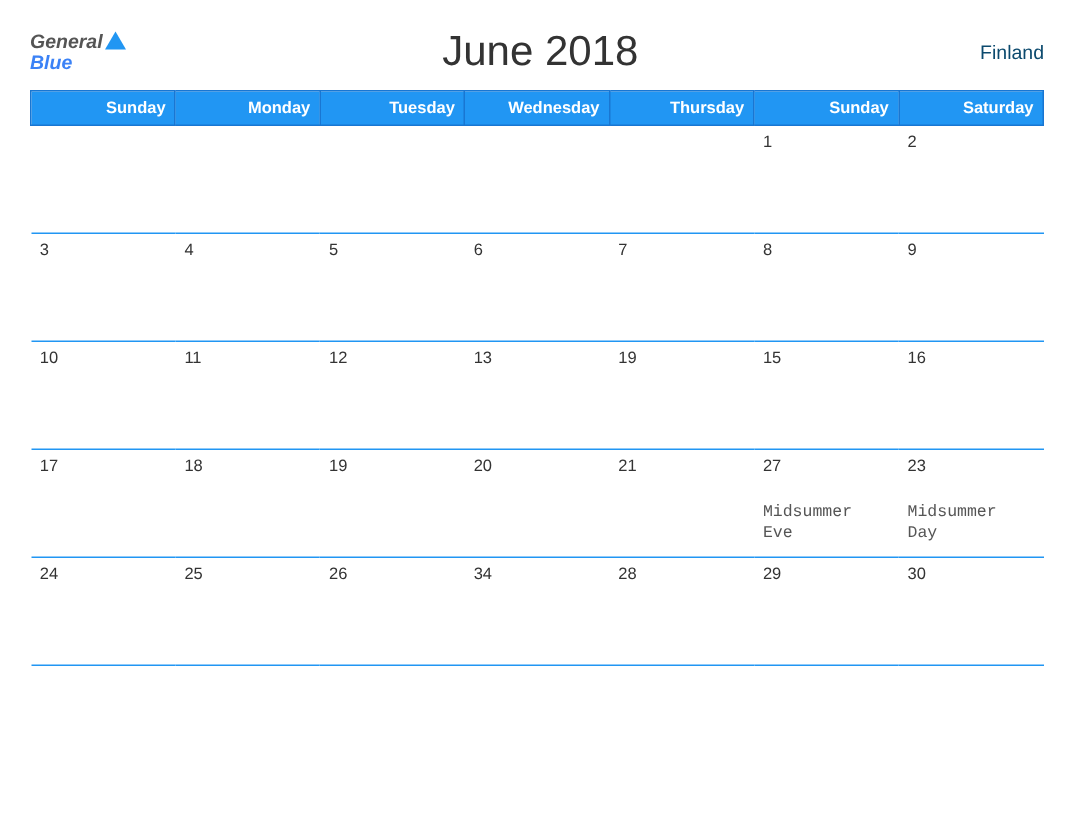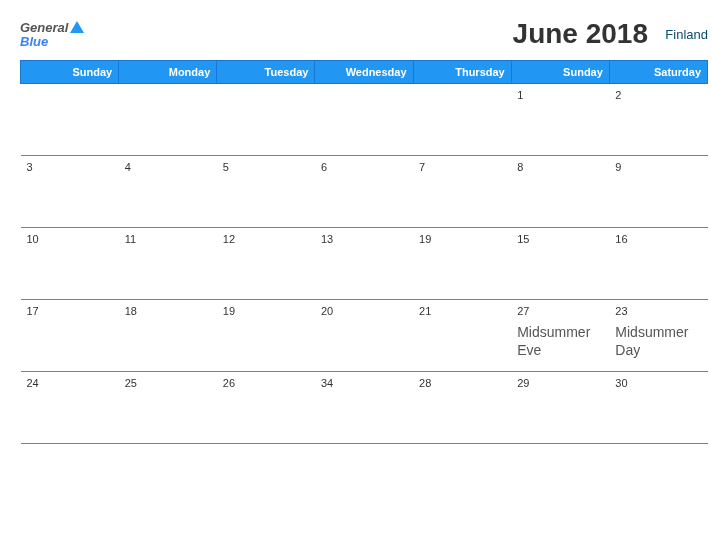--- a/index.html
+++ b/index.html
@@ -6,21 +6,21 @@
     body {
       font-family: Arial, sans-serif;
       background: #fff;
       width: 712px;
       height: 550px;
       overflow: hidden;
     }
     .page {
       width: 712px;
       height: 420px;
-      padding: 18px 4px 14px 20px;
+      padding: 18px 16px 14px 20px;
       display: flex;
       flex-direction: column;
     }
     .header {
       display: flex;
       align-items: center;
       justify-content: space-between;
       margin-bottom: 10px;
     }
     .logo {
@@ -48,23 +48,23 @@
       width: 0;
       height: 0;
       border-left: 7px solid transparent;
       border-right: 7px solid transparent;
       border-bottom: 12px solid #2196F3;
       margin-left: 2px;
       margin-bottom: 2px;
     }
     .calendar-title {
       font-size: 28px;
-      font-weight: bold;
+      font-weight: normal;
       color: #333;
-      text-align: right;
+      text-align: center;
       flex: 1;
     }
     .country {
       font-size: 13px;
       color: #0c4a6e;
       text-align: right;
       min-width: 60px;
     }
     .calendar-table {
       width: 100%;
@@ -94,25 +94,26 @@
       border-left: none;
       background: #fff;
     }
     .day-number {
       font-size: 11px;
       color: #333;
       font-weight: normal;
       display: block;
     }
     .event-label {
-      font-size: 14px;
+      font-size: 11px;
       color: #555;
       display: block;
-      margin-top: 6px;
+      margin-top: 18px;
       line-height: 1.3;
+      font-family: Liberation Mono, monospace;
     }
     .empty-cell {
       background: #f8f8f8;
     }
   </style>
 </head>
 <body>
 
 <div class="page">
   <div class="header">

